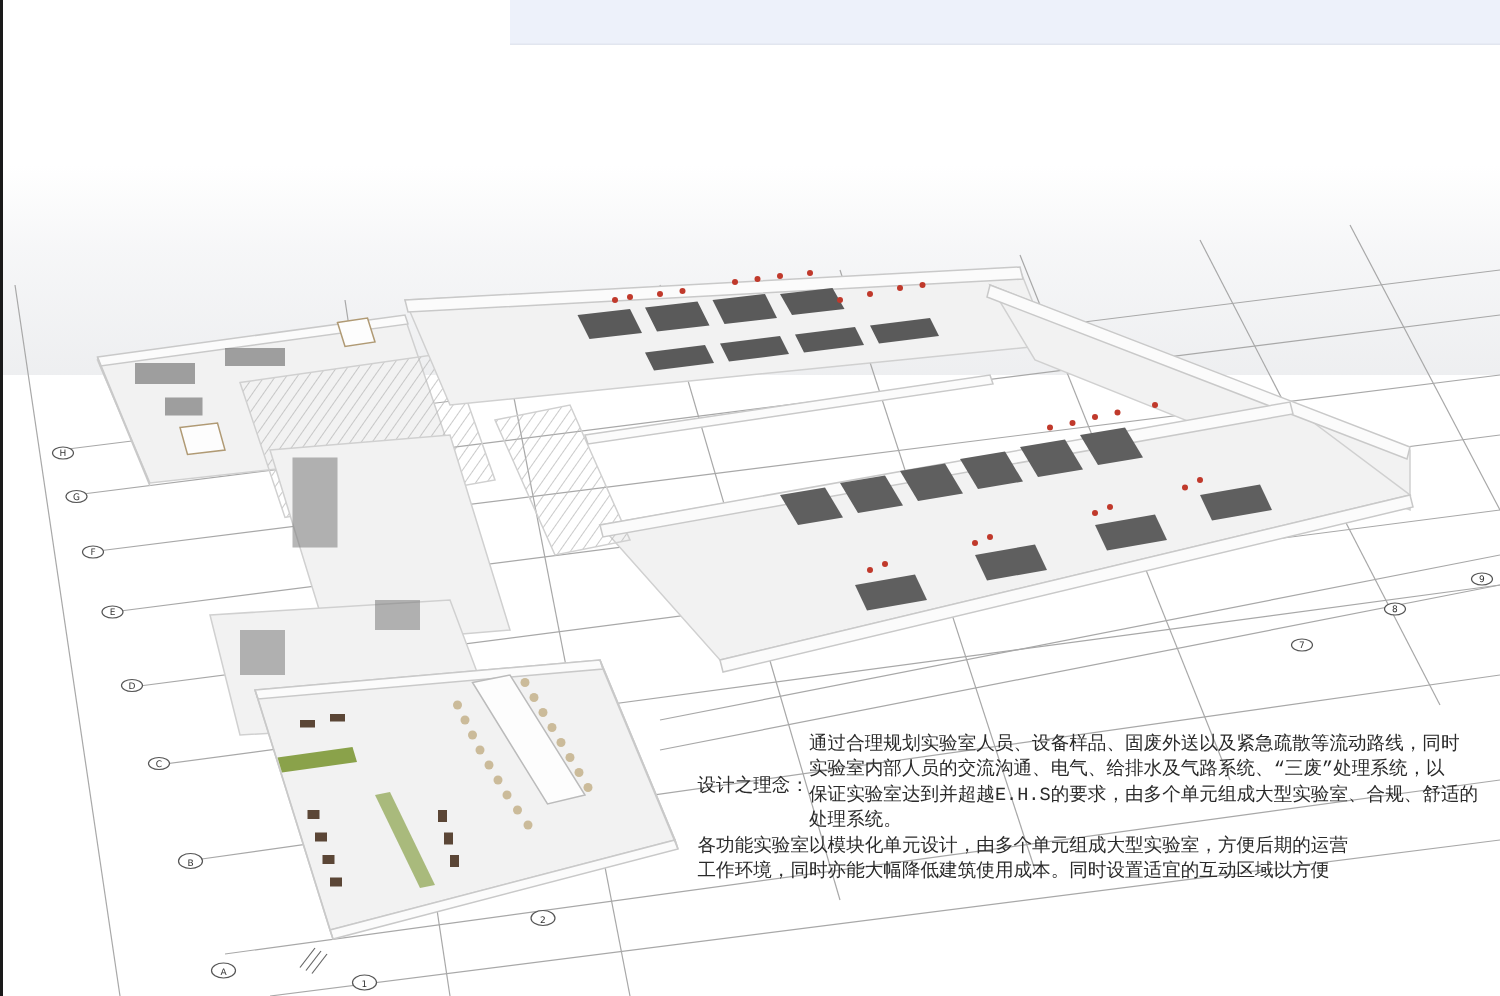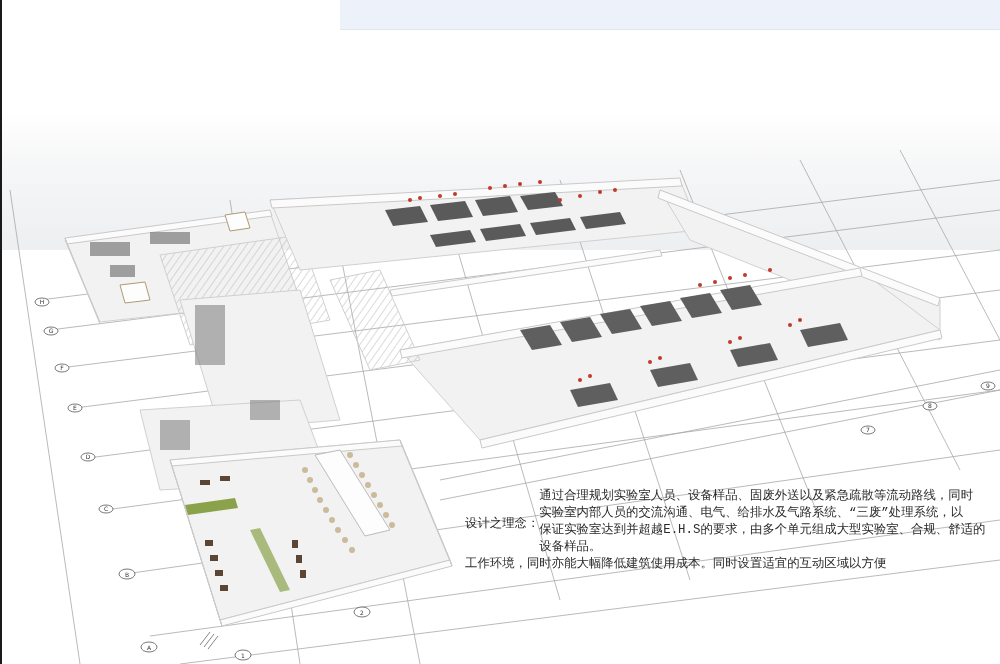--- a/index.html
+++ b/index.html
@@ -233,21 +233,22 @@
   </g>
 </svg>
 
 <div class="desc">
   <div class="desc-block">
     <span class="desc-label">设计之理念：</span>
     <span class="desc-body">
       <span class="desc-line">通过合理规划实验室人员、设备样品、固废外送以及紧急疏散等流动路线，同时</span>
       <span class="desc-line">实验室内部人员的交流沟通、电气、给排水及气路系统、“三废”处理系统，以</span>
       <span class="desc-line">保证实验室达到并超越E.H.S的要求，由多个单元组成大型实验室、合规、舒适的</span>
-      <span class="desc-line">设备样品。</span>
+      <span class="desc-line">处理系统。</span>
     </span>
   </div>
   <div class="desc-block">
     <span class="desc-body">
+      <span class="desc-line">各功能实验室以模块化单元设计，由多个单元组成大型实验室，方便后期的运营</span>
       <span class="desc-line">工作环境，同时亦能大幅降低建筑使用成本。同时设置适宜的互动区域以方便</span>
     </span>
   </div>
 </div>
 
 </body></html>

